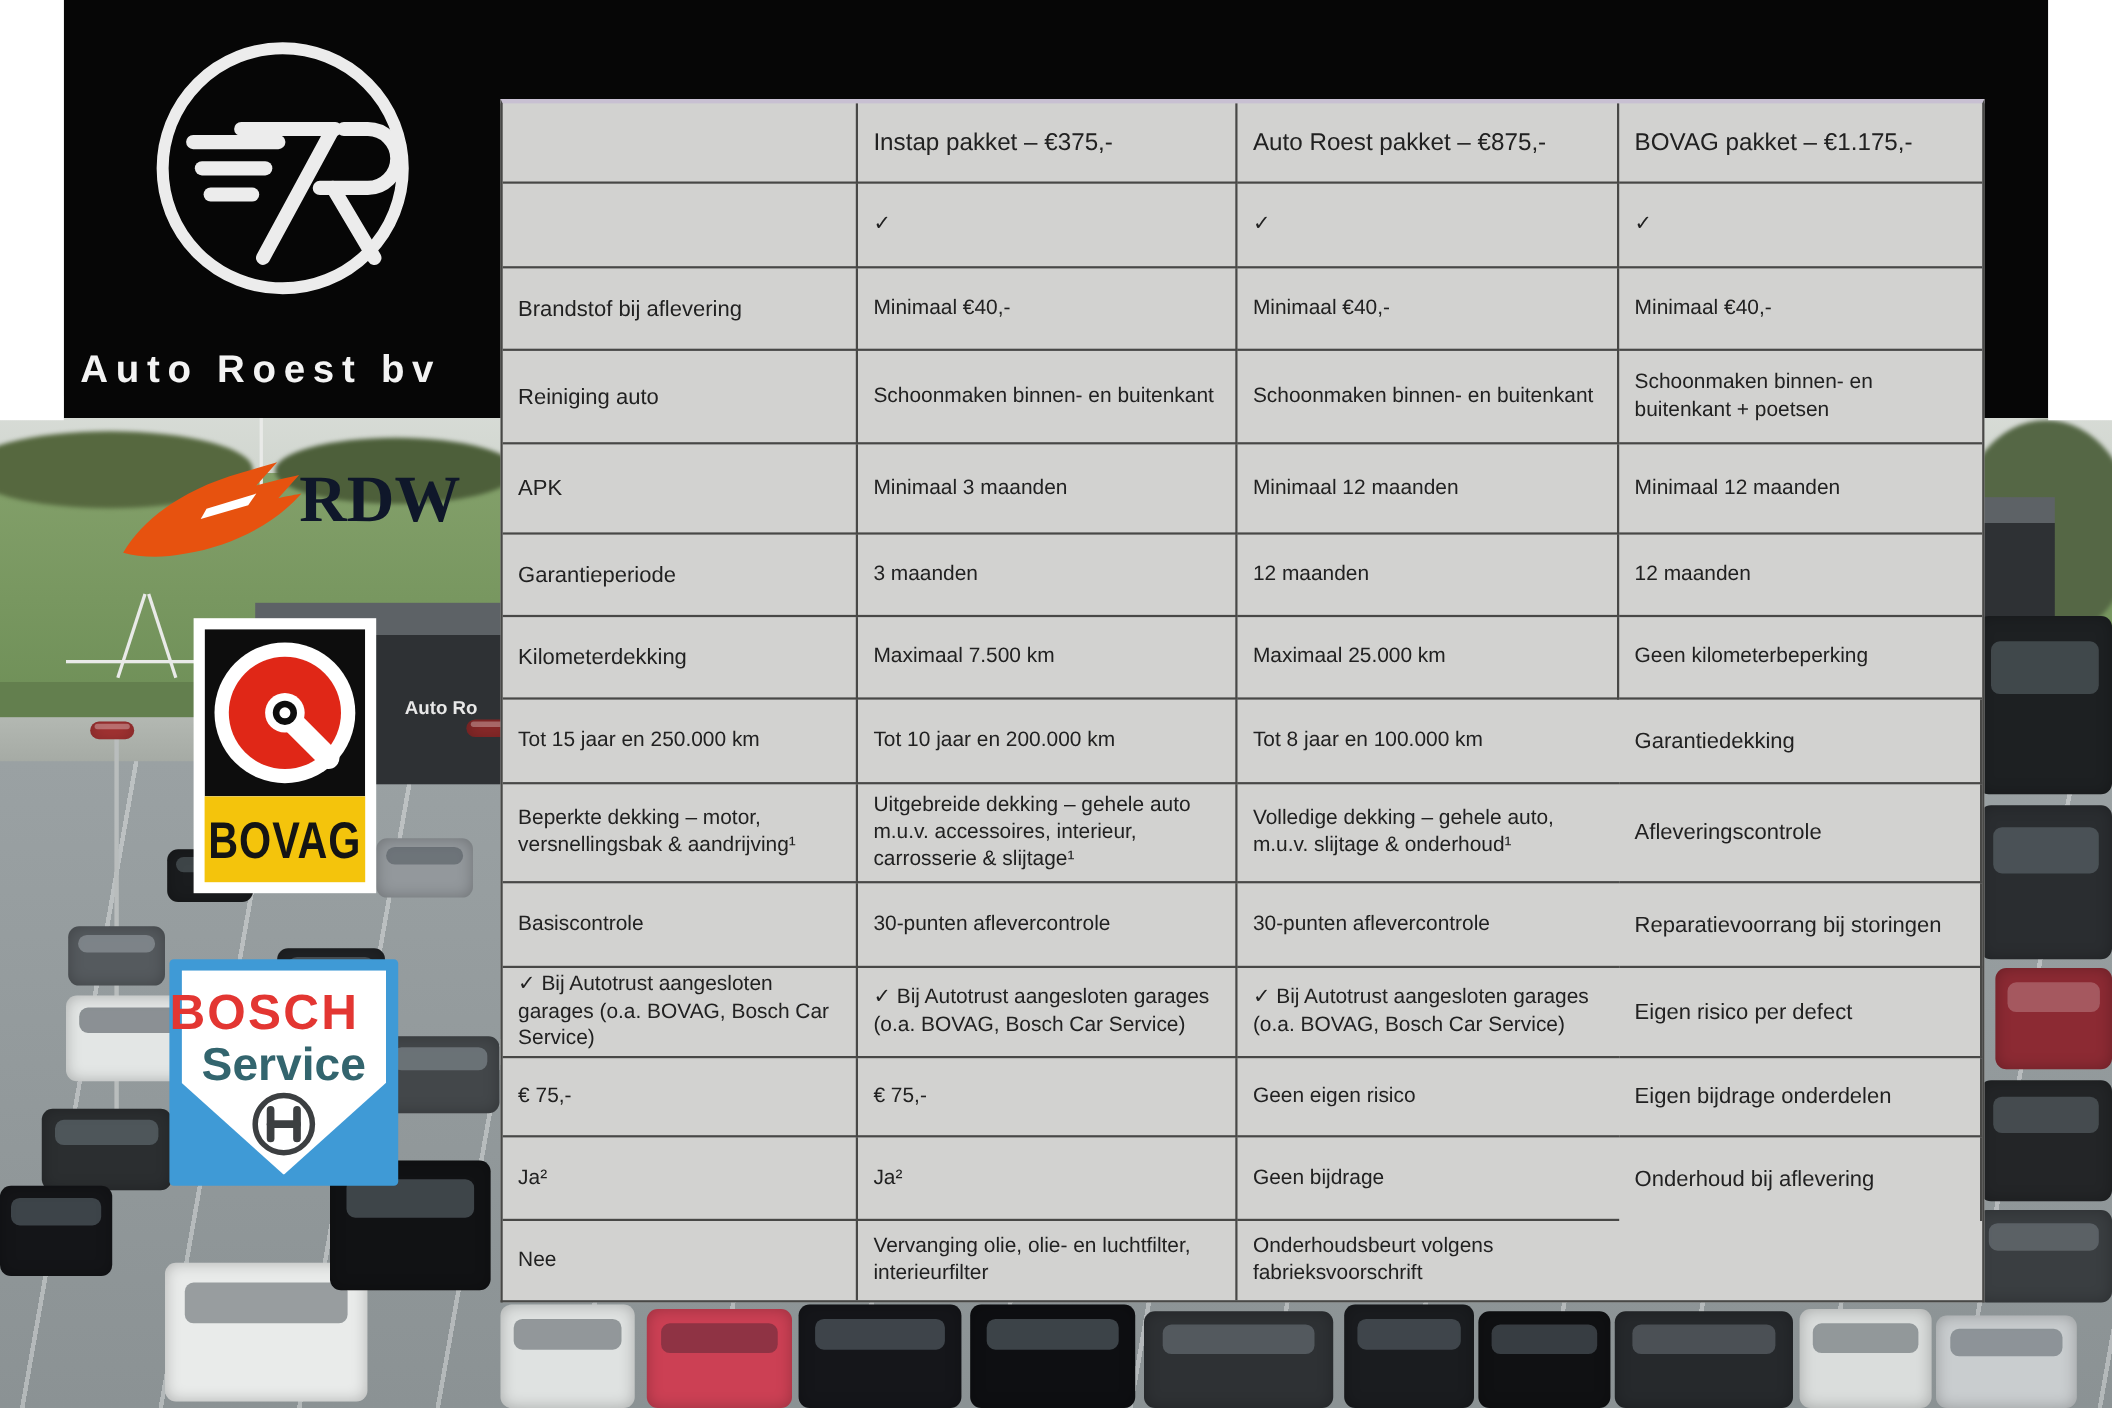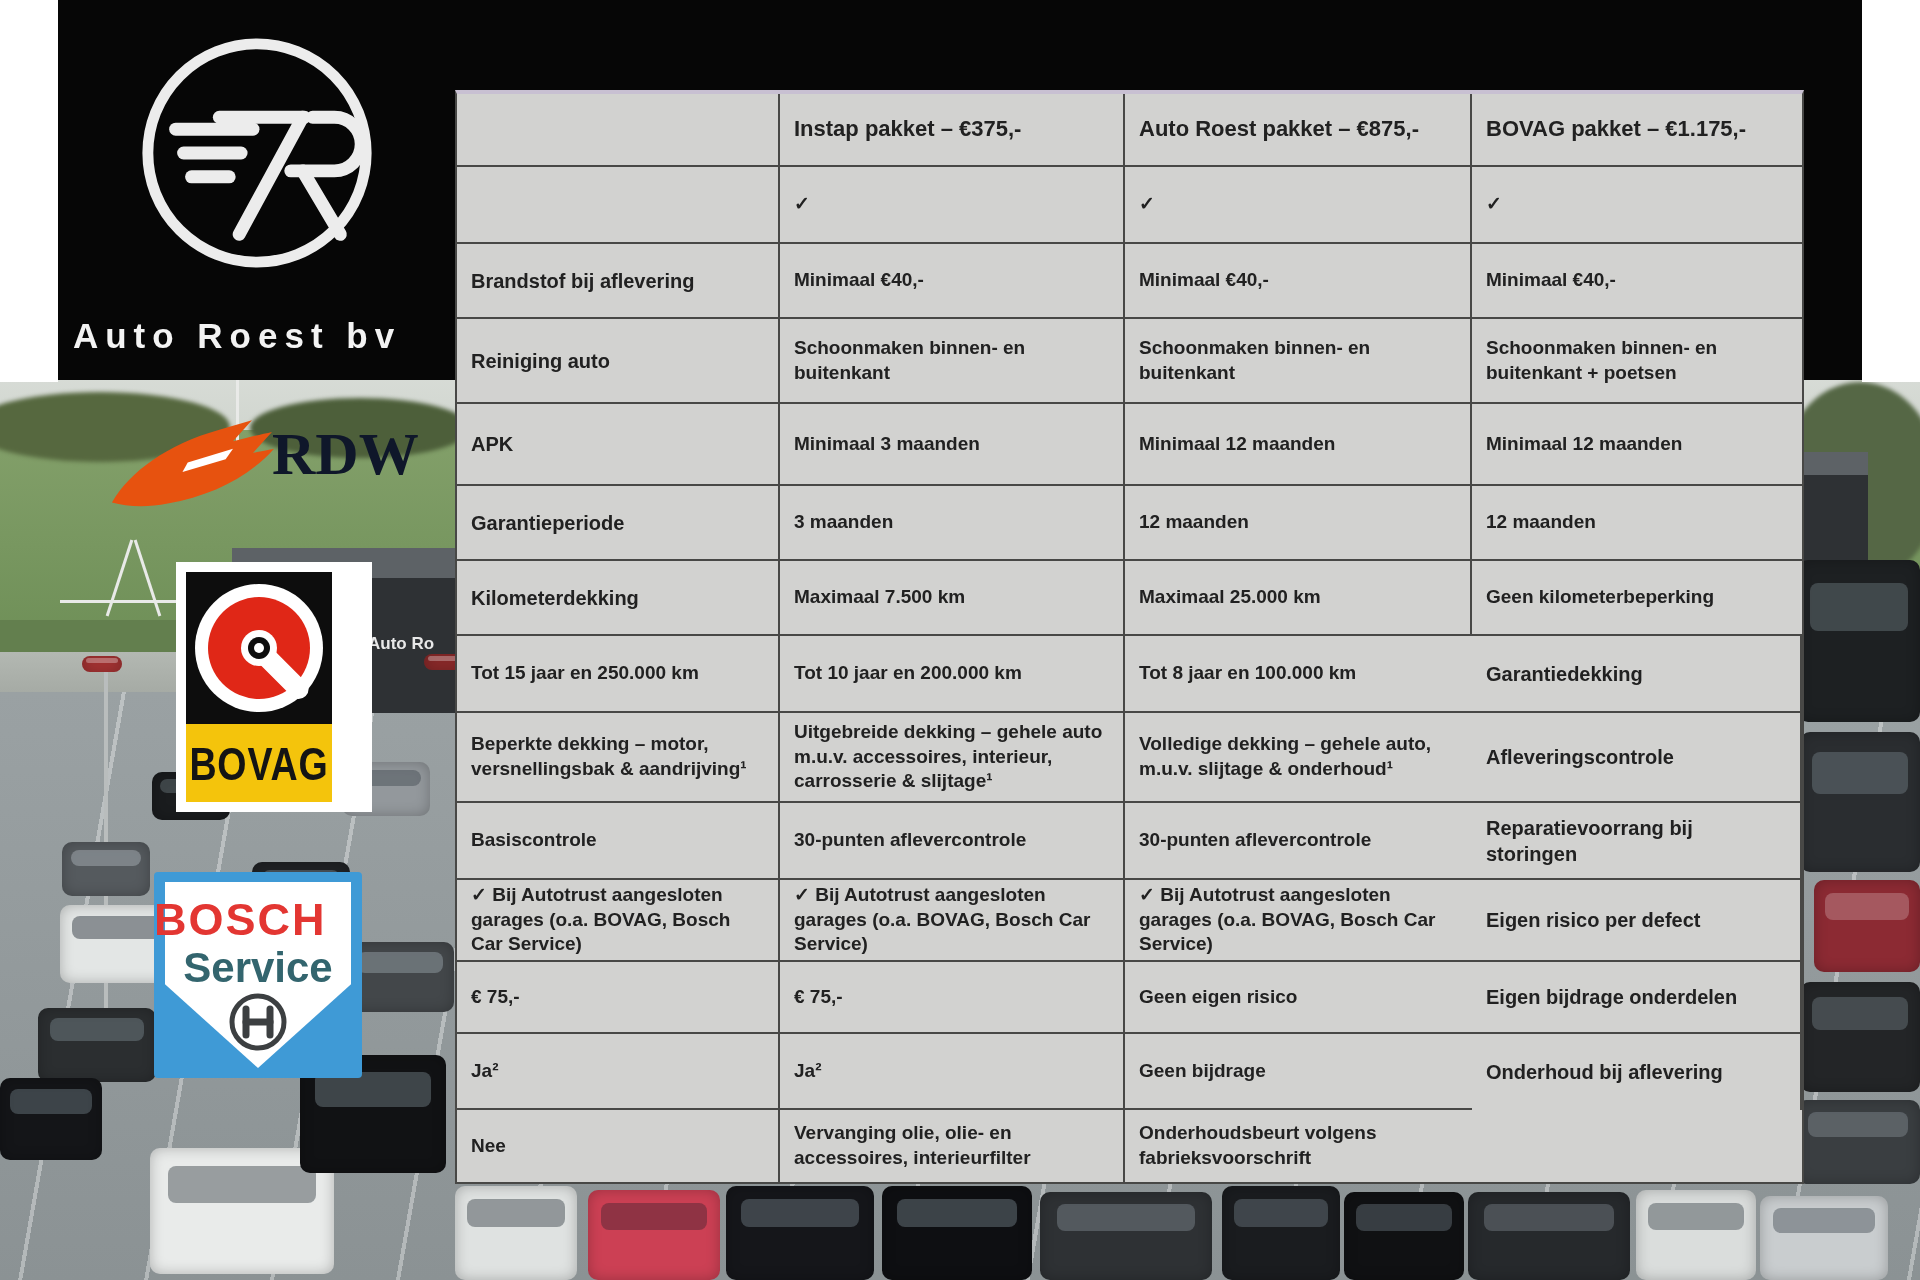--- a/index.html
+++ b/index.html
@@ -23,38 +23,38 @@
   .car>i{display:block;position:absolute;left:10%;right:10%;top:14%;height:30%;border-radius:8px;}
 
   
   .masthead{left:58px;top:0;width:1804px;height:380px;background:#060606;}
   .edge{top:0;width:58px;height:382px;background:#ffffff;}
   .brandtext{left:58px;top:316px;width:358px;text-align:center;color:#f3f3f3;
              font-size:35px;font-weight:bold;letter-spacing:7px;white-space:nowrap;}
 
   
   .rdw-text{font-family:"Liberation Serif",serif;font-weight:bold;font-size:60px;color:#0f172a;}
-  .bovag{left:176px;top:562px;width:196px;height:250px;background:#fff;}
+  .bovag{left:176px;top:562px;width:166px;height:250px;background:#fff;}
   .bovag-yellow{left:10px;top:162px;width:146px;height:78px;background:#f4c40c;
                 display:flex;align-items:center;justify-content:center;}
   .bovag-word{font-size:47px;font-weight:bold;color:#141414;transform:scaleX(.8);letter-spacing:1px;}
   .bosch{left:154px;top:872px;width:208px;height:206px;background:#3f9ad6;border-radius:4px;}
   .bosch-shield{position:absolute;left:11px;top:10px;width:186px;height:186px;background:#fff;
                 clip-path:polygon(0 0,100% 0,100% 55%,50% 100%,0 55%);}
   .bosch-word1{position:absolute;left:0;width:100%;top:22px;
                font-size:45px;font-weight:bold;color:#e33632;letter-spacing:2px;}
   .bosch-word2{position:absolute;left:0;width:100%;top:72px;text-align:center;
                font-size:42px;font-weight:bold;color:#33656e;}
 
   
   .pktable{left:455px;top:90px;background:#d2d2d0;border:2px solid #484846;border-top:4px solid #c8c0d2;
            display:grid;grid-template-columns:323px 345px 347px 330px;color:#212121;}
   .cell{border-right:2px solid #484846;border-bottom:2px solid #484846;
         padding:10px 14px;display:flex;align-items:center;
-        font-weight:bold;font-size:19px;line-height:1.3;}
+        font-weight:normal;font-size:19px;line-height:1.3;}
   .cell.cLast{border-right:none;}
   .cell.rLast{border-bottom:none;}
   .cell.head{font-size:22px;}
   .cell.rowlabel{font-size:20px;}
 </style>
 </head>
 <body>
 
 <div class="canvas">
 
@@ -268,17 +268,17 @@
       <div class="cell rowlabel">Eigen risico per defect</div>
       <div class="cell ">€ 75,-</div>
       <div class="cell ">€ 75,-</div>
       <div class="cell  cLast">Geen eigen risico</div>
       <div class="cell rowlabel">Eigen bijdrage onderdelen</div>
       <div class="cell ">Ja²</div>
       <div class="cell ">Ja²</div>
       <div class="cell  cLast">Geen bijdrage</div>
       <div class="cell rowlabel rLast">Onderhoud bij aflevering</div>
       <div class="cell  rLast">Nee</div>
-      <div class="cell  rLast">Vervanging olie, olie- en accessoires, interieurfilter</div>
+      <div class="cell  rLast">Vervanging olie, olie- en luchtfilter, interieurfilter</div>
       <div class="cell  cLast rLast">Onderhoudsbeurt volgens fabrieksvoorschrift</div>
     </div>
 
 </div>
 
 </body></html>

